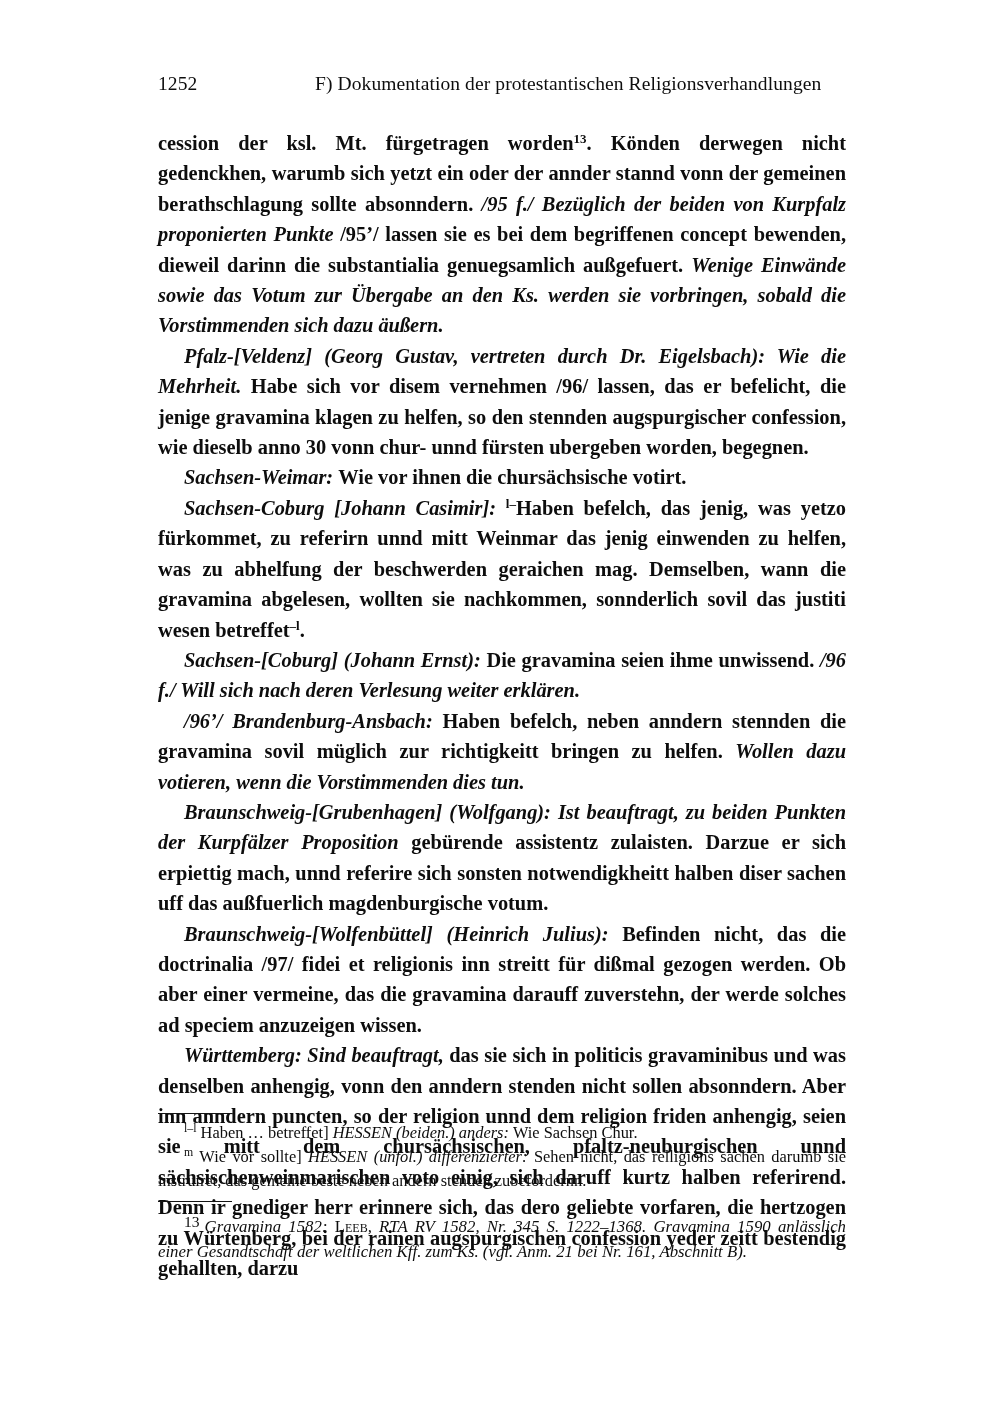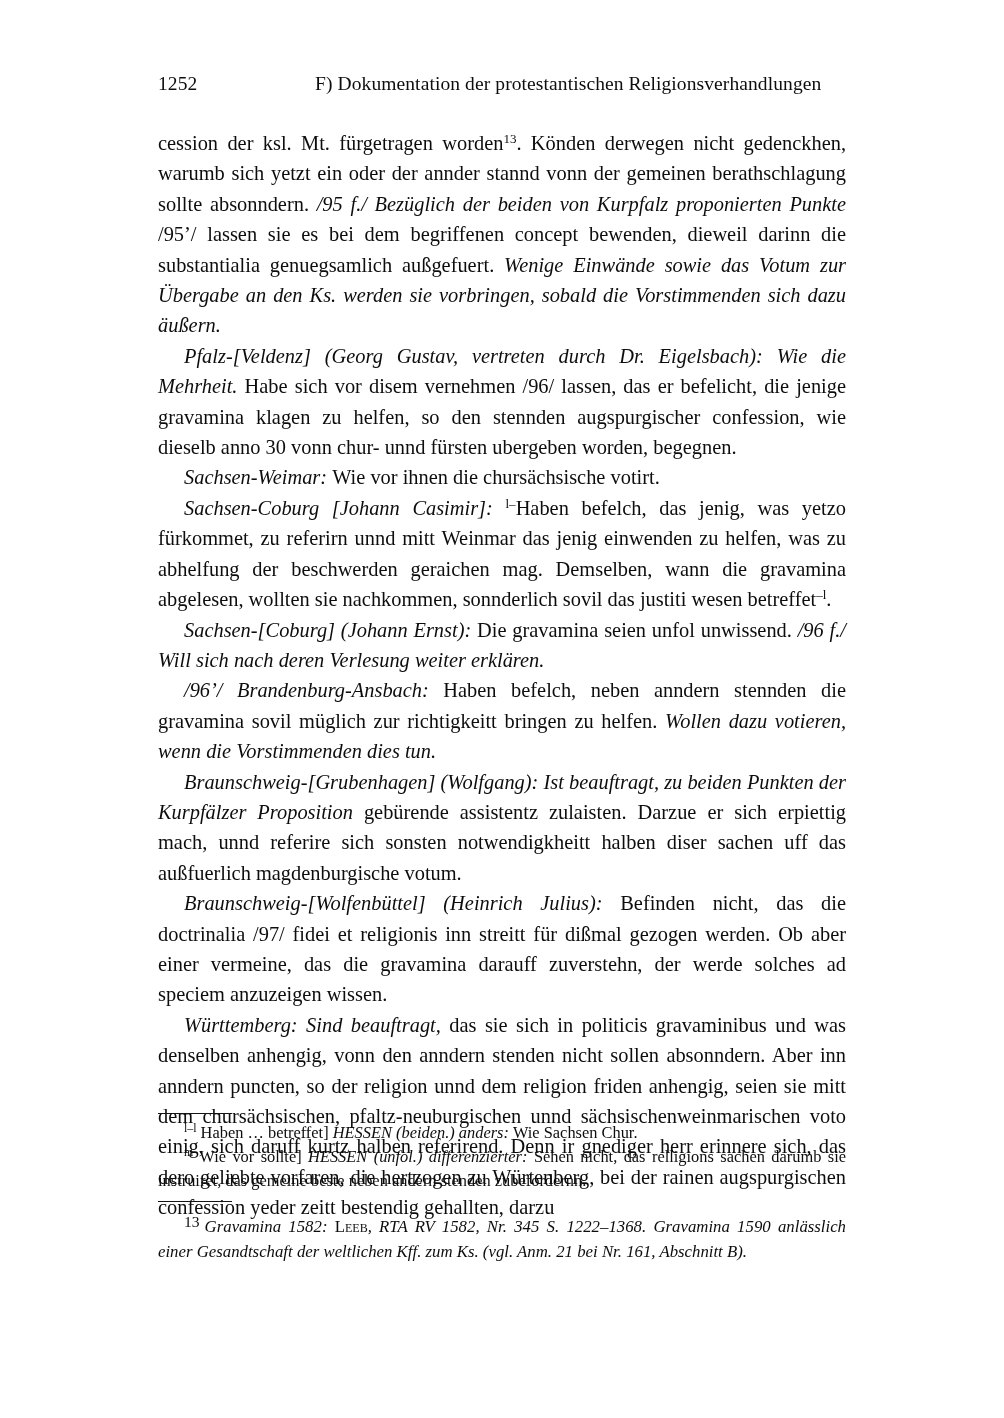--- a/index.html
+++ b/index.html
@@ -50,20 +50,21 @@
   .body-text {
     font-size: 20.4px;
     line-height: 30.4px;
     text-align: justify;
     text-justify: inter-word;
     hyphens: manual;
   }
   .body-text p {
     margin: 0;
     text-indent: 0;
+    font-weight: bold;
   }
   .body-text p.ind {
     text-indent: 26px;
   }
   .body-text p:last-child {
     text-align: justify;
   }
   i, .it {
     font-style: italic;
   }
@@ -140,21 +141,21 @@
     <div class="runhead">
       <span class="folio">1252</span>
       <span class="title">F) Dokumentation der protestantischen Religionsverhandlungen</span>
     </div>
 
     <div class="body-text" id="body-text">
         <p><span>cession der ksl. Mt. fürgetragen worden</span><sup>13</sup><span>. Könden derwegen nicht gedenckhen, warumb sich yetzt ein oder der annder stannd vonn der gemeinen berathschlagung sollte absonndern. </span><i>/95 f./ Bezüglich der beiden von Kurpfalz proponierten Punkte </i><span>/95’/ lassen sie es bei dem begriffenen concept bewenden, dieweil darinn die substantialia genuegsamlich außgefuert. </span><i>Wenige Einwände sowie das Votum zur Übergabe an den Ks. werden sie vorbringen, sobald die Vorstimmenden sich dazu äußern.</i></p>
         <p class="ind"><i>Pfalz-[Veldenz] (Georg Gustav, vertreten durch Dr. Eigelsbach): Wie die Mehrheit. </i><span>Habe sich vor disem vernehmen /96/ lassen, das er befelicht, die jenige gravamina klagen zu helfen, so den stennden augspurgischer confession, wie dieselb anno 30 vonn chur- unnd fürsten ubergeben worden, begegnen.</span></p>
         <p class="ind"><i>Sachsen-Weimar: </i><span>Wie vor ihnen die chursächsische votirt.</span></p>
         <p class="ind"><i>Sachsen-Coburg [Johann Casimir]: </i><sup>l–</sup><span>Haben befelch, das jenig, was yetzo fürkommet, zu referirn unnd mitt Weinmar das jenig einwenden zu helfen, was zu abhelfung der beschwerden geraichen mag. Demselben, wann die gravamina abgelesen, wollten sie nachkommen, sonnderlich sovil das justiti wesen betreffet</span><sup>–l</sup><span>.</span></p>
-        <p class="ind"><i>Sachsen-[Coburg] (Johann Ernst): </i><span>Die gravamina seien unfol unwissend. </span><i>/96 f./ Will sich nach deren Verlesung weiter erklären.</i></p>
+        <p class="ind"><i>Sachsen-[Coburg] (Johann Ernst): </i><span>Die gravamina seien ihme unwissend. </span><i>/96 f./ Will sich nach deren Verlesung weiter erklären.</i></p>
         <p class="ind"><i>/96’/ Brandenburg-Ansbach: </i><span>Haben befelch, neben anndern stennden die gravamina sovil müglich zur richtigkeitt bringen zu helfen. </span><i>Wollen dazu votieren, wenn die Vorstimmenden dies tun.</i></p>
         <p class="ind"><i>Braunschweig-[Grubenhagen] (Wolfgang): Ist beauftragt, zu beiden Punkten der Kurpfälzer Proposition </i><span>gebürende assistentz zulaisten. Darzue er sich erpiettig mach, unnd referire sich sonsten notwendigkheitt halben diser sachen uff das außfuerlich magdenburgische votum.</span></p>
         <p class="ind"><i>Braunschweig-[Wolfenbüttel] (Heinrich Julius): </i><span>Befinden nicht, das die doctrinalia /97/ fidei et religionis inn streitt für dißmal gezogen werden. Ob aber einer vermeine, das die gravamina darauff zuverstehn, der werde solches ad speciem anzuzeigen wissen.</span></p>
         <p class="ind"><i>Württemberg: Sind beauftragt, </i><span>das sie sich in politicis gravaminibus und was denselben anhengig, vonn den anndern stenden nicht sollen absonndern. Aber inn anndern puncten, so der religion unnd dem religion friden anhengig, seien sie mitt dem chursächsischen, pfaltz-neuburgischen unnd sächsischenweinmarischen voto einig, sich daruff kurtz halben referirend. Denn ir gnediger herr erinnere sich, das dero geliebte vorfaren, die hertzogen zu Würtenberg, bei der rainen augspurgischen confession yeder zeitt bestendig gehallten, darzu</span></p>
       </div>
 
   </div>
 
   <div class="apparatus" id="apparatus">
     <div class="rule"></div>

